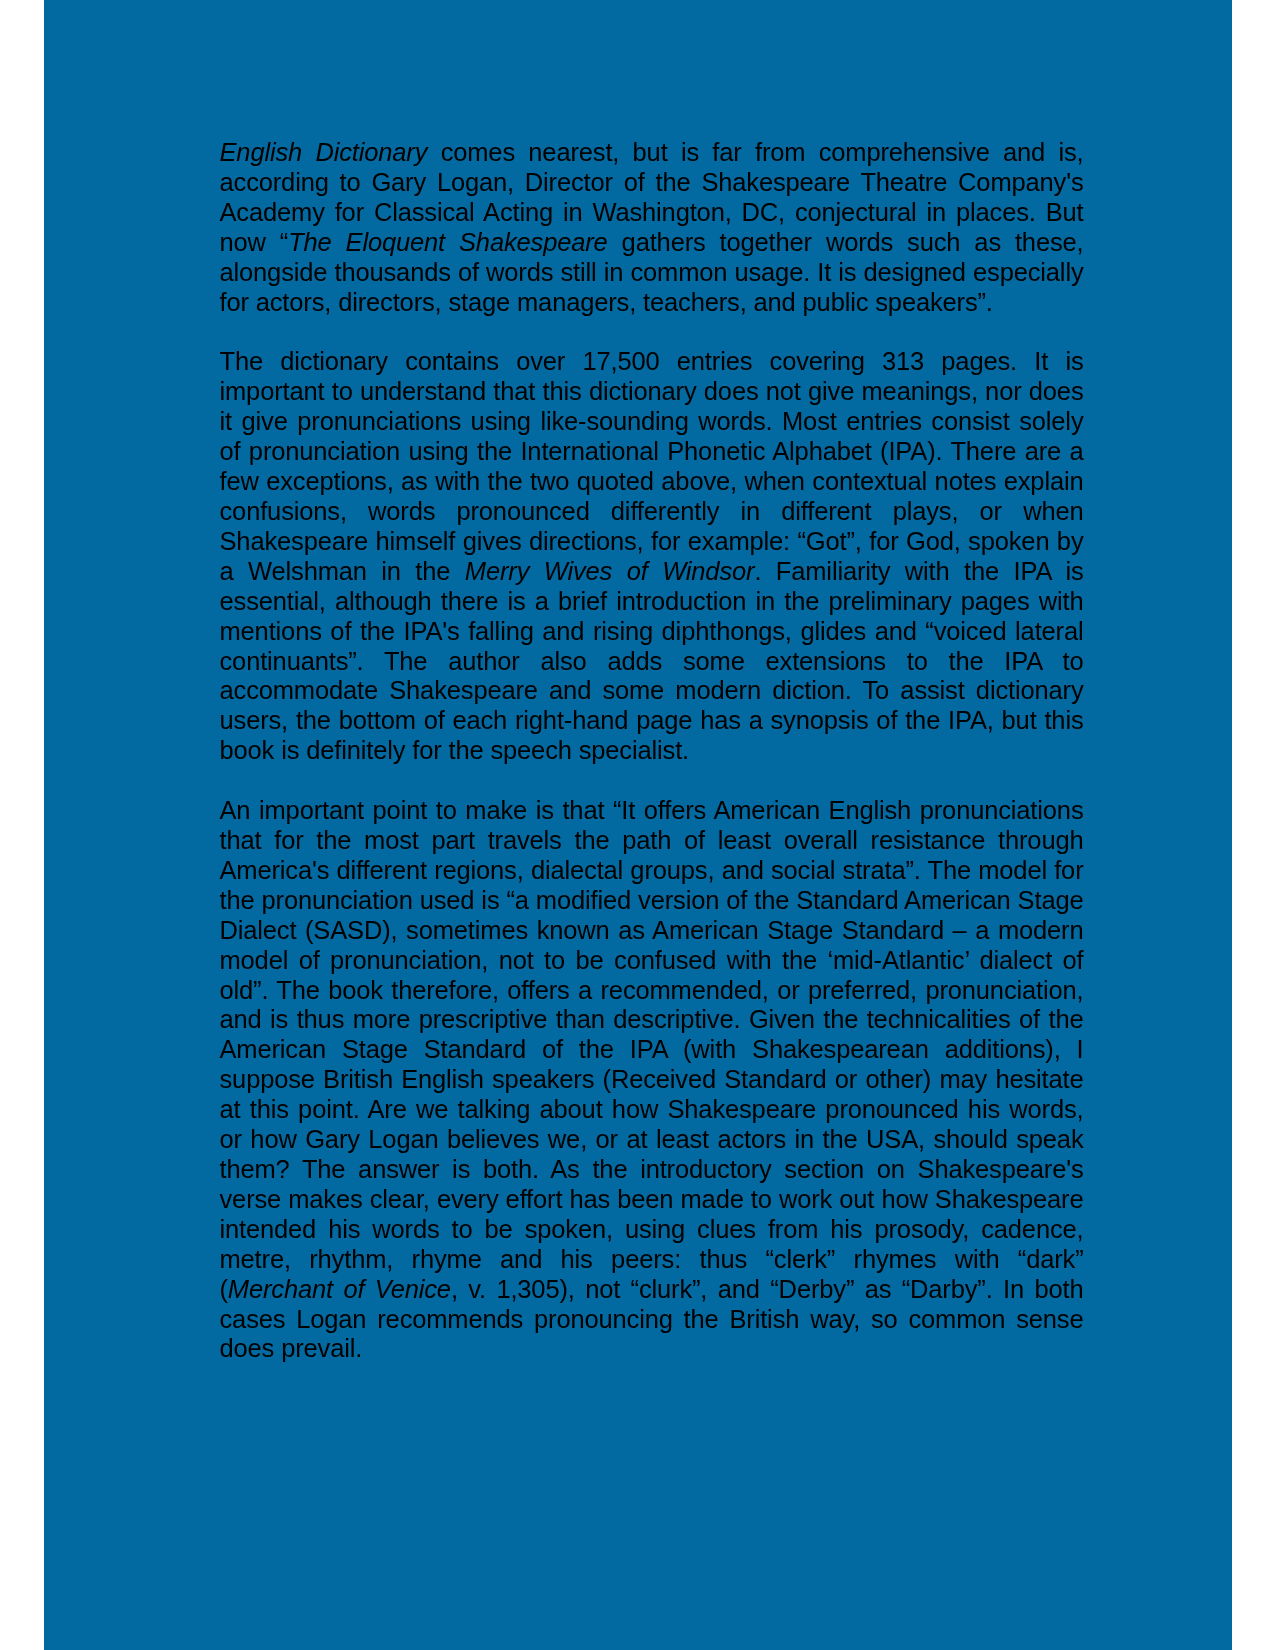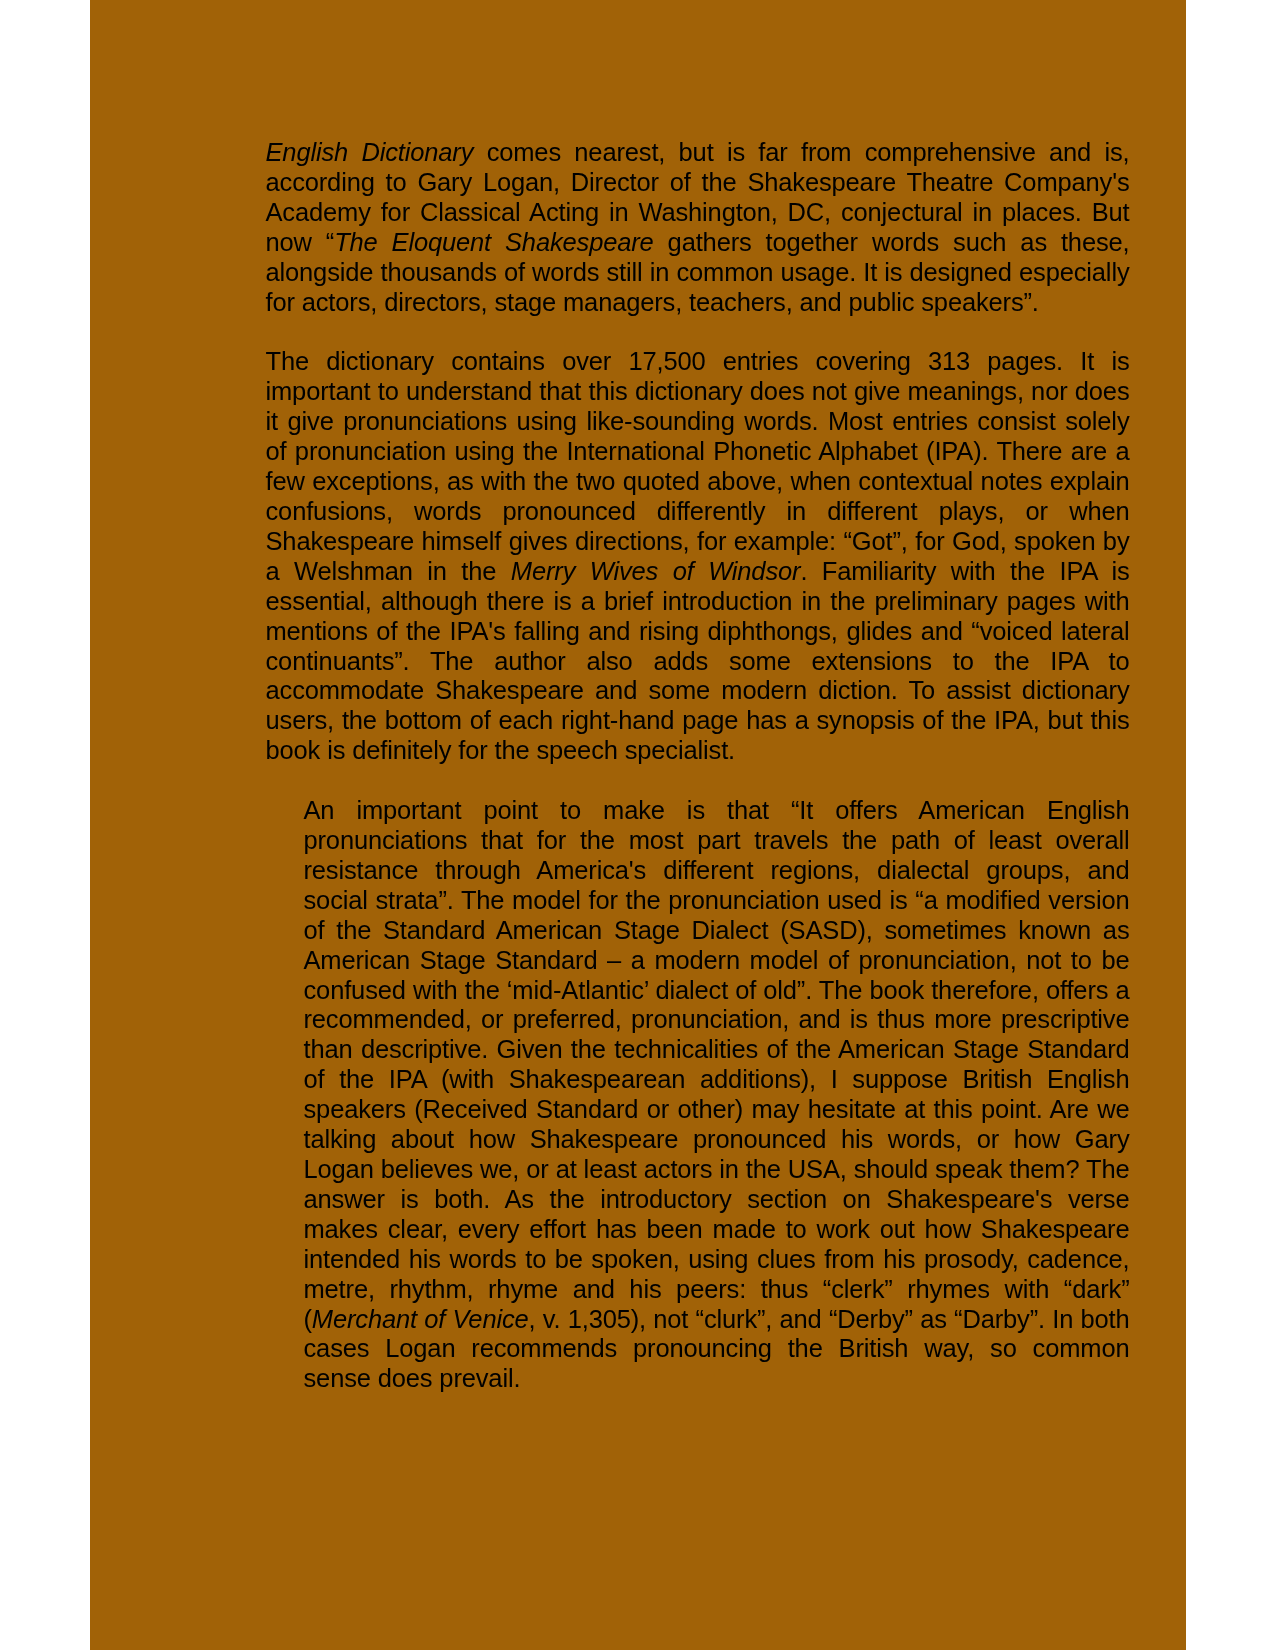--- a/index.html
+++ b/index.html
@@ -2,23 +2,23 @@
 <html><head>
 <meta charset="utf-8">
 <style>
   html, body {
     margin: 0;
     padding: 0;
     background: #ffffff;
   }
   .page {
     position: relative;
-    width: 1096px;
+    width: 1188px;
     height: 1650px;
-    background: #a16207;
+    background: #0369a1;
     margin: 0 auto;
     overflow: hidden;
   }
   .content {
     position: absolute;
     left: 176px;
     top: 138px;
     width: 864px;
   }
   p.para {
@@ -28,21 +28,20 @@
     color: #000000;
     text-align: justify;
     text-justify: inter-word;
     margin: 0 0 30px 0;
     letter-spacing: -0.15px;
     word-spacing: 0px;
     -webkit-font-smoothing: antialiased;
   }
   p.para:last-child {
     margin-bottom: 0;
-    margin-left: 38px;
   }
   .it {
     font-style: italic;
   }
 </style>
 </head>
 <body>
 
 <div class="page">
   <div class="content">

